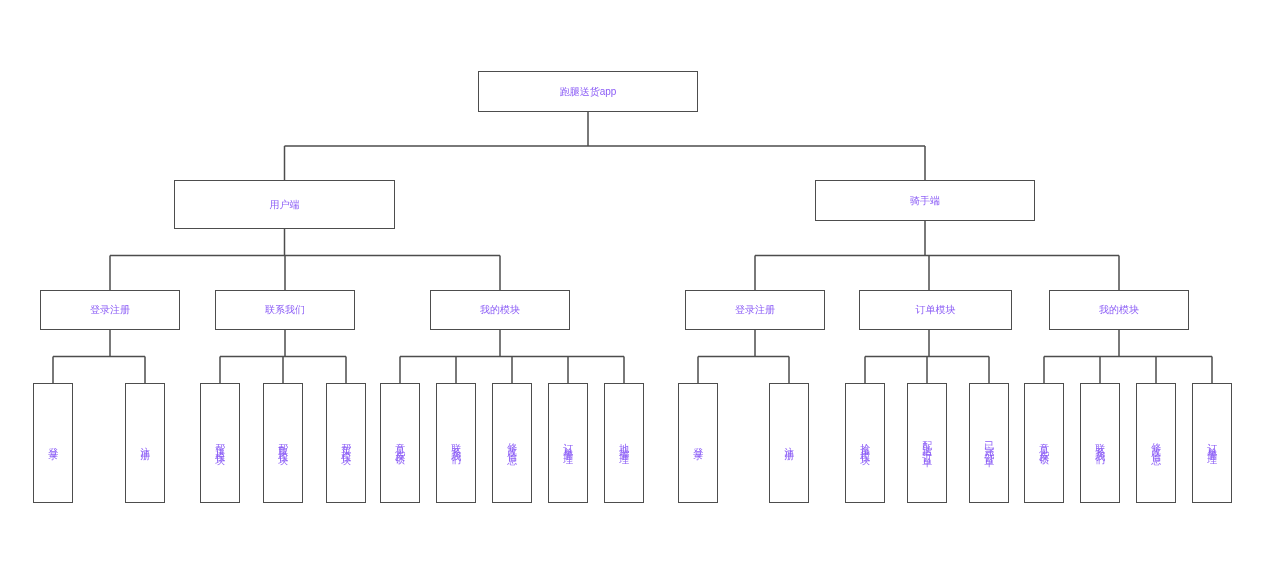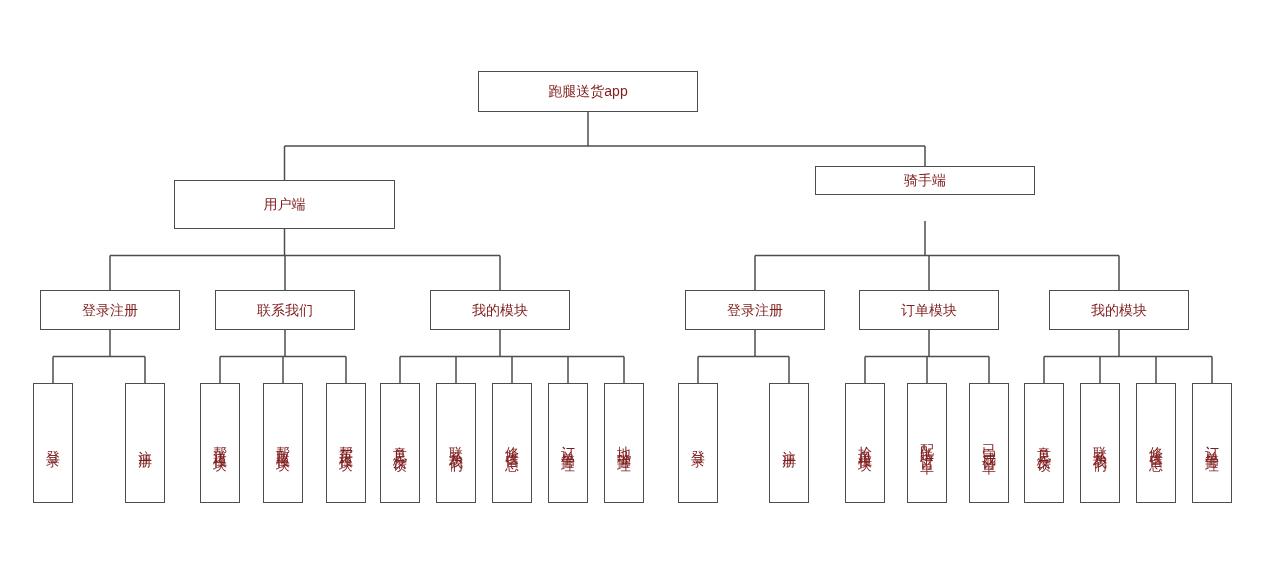--- a/index.html
+++ b/index.html
@@ -20,22 +20,22 @@
     left: 0; top: 0;
     width: 1280px;
     height: 566px;
     pointer-events: none;
   }
   .node {
     position: absolute;
     box-sizing: border-box;
     background: #ffffff;
     border: 1.5px solid #4d4d4d;
-    color: #7f1d1d;
-    font-size: 14px;
+    color: #8b5cf6;
+    font-size: 10px;
     display: flex;
     align-items: center;
     justify-content: center;
     text-align: center;
     line-height: 1.35;
     cursor: default;
   }
   .node.v {
     writing-mode: vertical-rl;
     text-orientation: upright;
@@ -90,28 +90,28 @@
       <line x1="1044" y1="356.5" x2="1212" y2="356.5" stroke="#4d4d4d" stroke-width="1.5"></line>
       <line x1="1044" y1="356.5" x2="1044" y2="383" stroke="#4d4d4d" stroke-width="1.5"></line>
       <line x1="1100" y1="356.5" x2="1100" y2="383" stroke="#4d4d4d" stroke-width="1.5"></line>
       <line x1="1156" y1="356.5" x2="1156" y2="383" stroke="#4d4d4d" stroke-width="1.5"></line>
       <line x1="1212" y1="356.5" x2="1212" y2="383" stroke="#4d4d4d" stroke-width="1.5"></line>
     </svg>
 
   <div class="node h" id="n-root" style="left:478px;top:71px;width:220px;height:41px">跑腿送货app</div>
 
   <div class="node h" id="n-user" style="left:174px;top:180px;width:221px;height:49px">用户端</div>
-  <div class="node h" id="n-rider" style="left:815px;top:166px;width:220px;height:29px">骑手端</div>
+  <div class="node h" id="n-rider" style="left:815px;top:180px;width:220px;height:41px">骑手端</div>
 
   <div class="node h" id="n-user_login_reg" style="left:40px;top:290px;width:140px;height:40px">登录注册</div>
   <div class="node h" id="n-user_home" style="left:215px;top:290px;width:140px;height:40px">联系我们</div>
   <div class="node h" id="n-user_mine" style="left:430px;top:290px;width:140px;height:40px">我的模块</div>
 
   <div class="node h" id="n-rider_login_reg" style="left:685px;top:290px;width:140px;height:40px">登录注册</div>
-  <div class="node h" id="n-rider_order" style="left:859px;top:290px;width:140px;height:40px">订单模块</div>
+  <div class="node h" id="n-rider_order" style="left:859px;top:290px;width:153px;height:40px">订单模块</div>
   <div class="node h" id="n-rider_mine" style="left:1049px;top:290px;width:140px;height:40px">我的模块</div>
 
   <div class="node v" id="n-user_login" style="left:33px;top:383px;width:40px;height:120px">登录</div>
   <div class="node v" id="n-user_register" style="left:125px;top:383px;width:40px;height:120px">注册</div>
   <div class="node v" id="n-help_send" style="left:200px;top:383px;width:40px;height:120px">帮送模块</div>
   <div class="node v" id="n-help_pick" style="left:263px;top:383px;width:40px;height:120px">帮取模块</div>
   <div class="node v" id="n-help_buy" style="left:326px;top:383px;width:40px;height:120px">帮买模块</div>
   <div class="node v" id="n-user_feedback" style="left:380px;top:383px;width:40px;height:120px">意见反馈</div>
   <div class="node v" id="n-user_contact" style="left:436px;top:383px;width:40px;height:120px">联系我们</div>
   <div class="node v" id="n-user_modify" style="left:492px;top:383px;width:40px;height:120px">修改信息</div>

